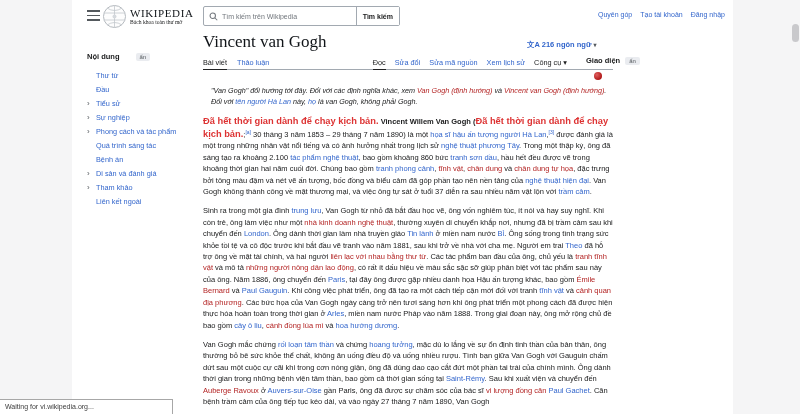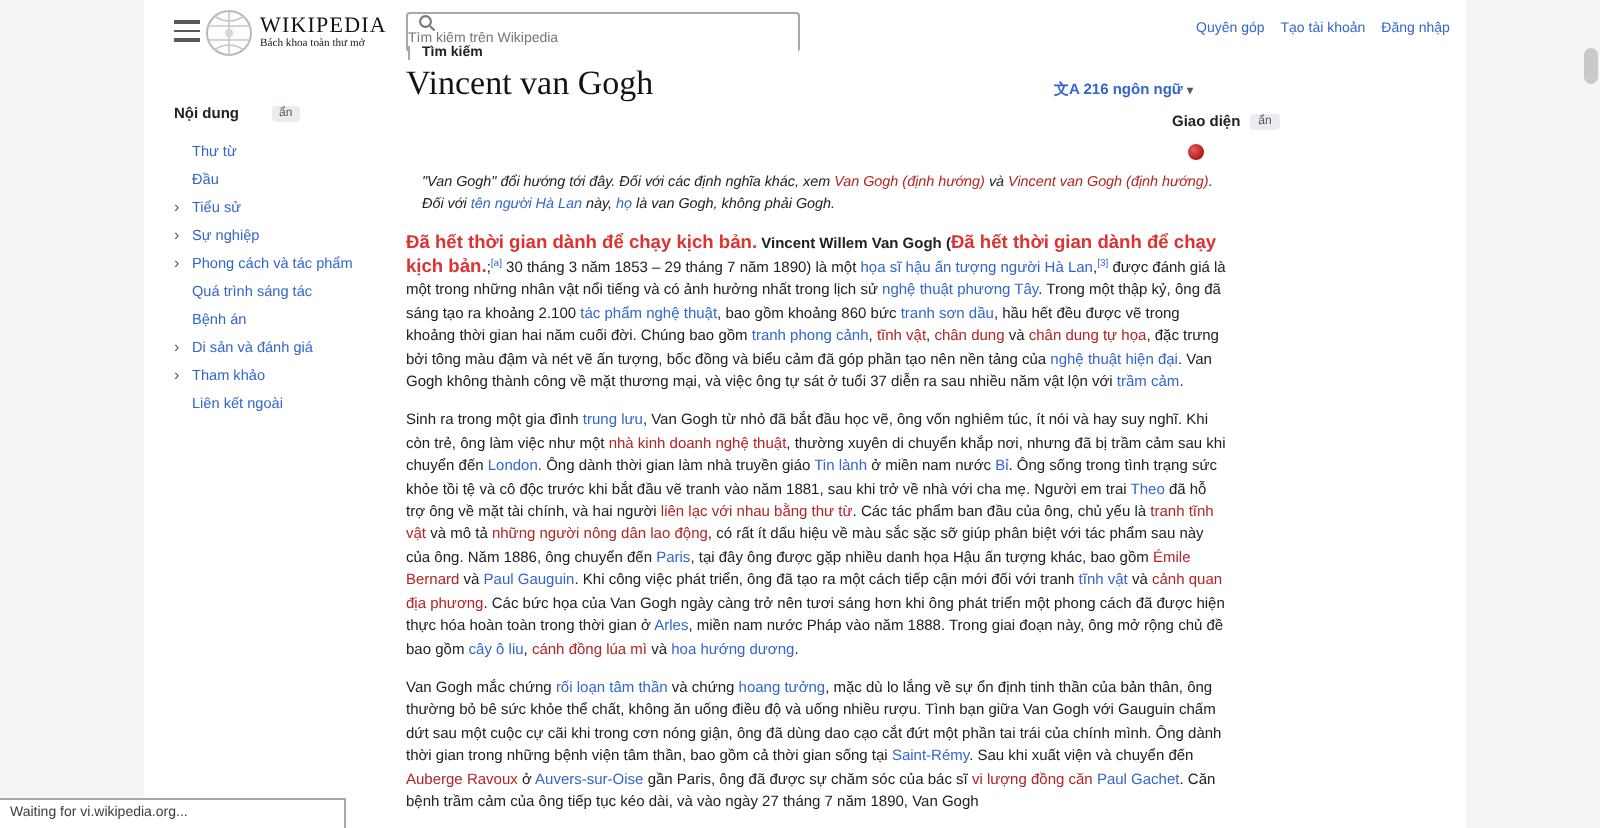--- a/index.html
+++ b/index.html
@@ -7,21 +7,21 @@
   body { font-family:"Liberation Sans",sans-serif; background:#f5f5f6; color:#202122; overflow:hidden; position:relative; }
   .page { position:absolute; inset:0; width:800px; height:414px; }
   .canvas { position:absolute; left:72px; top:0; width:661px; height:414px; background:#fff; }
 
   
   .hamburger { position:absolute; left:87px; top:10px; width:13px; height:11px; cursor:pointer; }
   .hamburger i { display:block; height:1.5px; background:#54595d; margin-bottom:3px; }
   .logo-globe { position:absolute; left:102px; top:4px; }
   .wordmark { position:absolute; left:130px; top:7px; font-family:"Liberation Serif",serif; font-size:11px; letter-spacing:0.6px; color:#101418; }
   .tagline { position:absolute; left:130px; top:19px; font-family:"Liberation Serif",serif; font-size:5.6px; color:#202122; }
-  .searchbox { position:absolute; left:203px; top:6px; width:197px; height:20px; border:1px solid #a2a9b1; border-radius:2px; background:#fff; display:flex; align-items:stretch;flex-direction:column; }
+  .searchbox { position:absolute; left:203px; top:6px; width:197px; height:20px; border:1px solid #a2a9b1; border-radius:2px; background:#fff; display:flex; align-items:stretch; }
   .searchbox .mag { width:18px; display:flex; align-items:center; justify-content:center; }
   .searchbox input { flex:1; border:0; outline:none; font-size:7px; color:#202122; font-family:"Liberation Sans",sans-serif; background:transparent; }
   .searchbox input::placeholder { color:#72777d; }
   .search-btn { border-left:1px solid #a2a9b1; background:#fff; font-weight:bold; font-size:7px; padding:0 6px; display:flex; align-items:center; cursor:pointer; color:#202122; }
   .top-links { position:absolute; left:598px; top:11px; display:flex; gap:8px; font-size:7px; }
   .top-links span { color:#3366cc; cursor:pointer; white-space:nowrap; }
 
   
   .sidebar { position:absolute; left:87px; top:52px; width:112px; font-size:7.3px; }
   .sb-head { display:flex; align-items:center; gap:16px; margin-bottom:8px; }
@@ -160,20 +160,33 @@
   </nav>
 
   <div class="lang-btn">
     <span>文A</span>
     <span>216 ngôn ngữ</span>
     <span class="caret">▾</span>
   </div>
 
   <h1 class="page-title">Vincent van Gogh</h1>
 
+  <div class="tabrow">
+    <div class="tabs-left">
+      <span class="tab sel">Bài viết</span>
+      <span class="tab">Thảo luận</span>
+    </div>
+    <div class="tabs-right">
+      <span class="tab sel">Đọc</span>
+      <span class="tab">Sửa đổi</span>
+      <span class="tab">Sửa mã nguồn</span>
+      <span class="tab">Xem lịch sử</span>
+      <span class="tab dark"><span>Công cụ</span> <span class="caret">▾</span></span>
+    </div>
+  </div>
 
   <div class="appearance">
     <span class="ttl">Giao diện</span>
     <span class="pill">ẩn</span>
   </div>
 
   <span class="status-icon"></span>
 
   <div class="article-body">
     <div class="hatnote"><span>"Van Gogh" đổi hướng tới đây. Đối với các định nghĩa khác, xem </span><span class="rl">Van Gogh (định hướng)</span><span> và </span><span class="rl">Vincent van Gogh (định hướng)</span><span>.</span></div>

